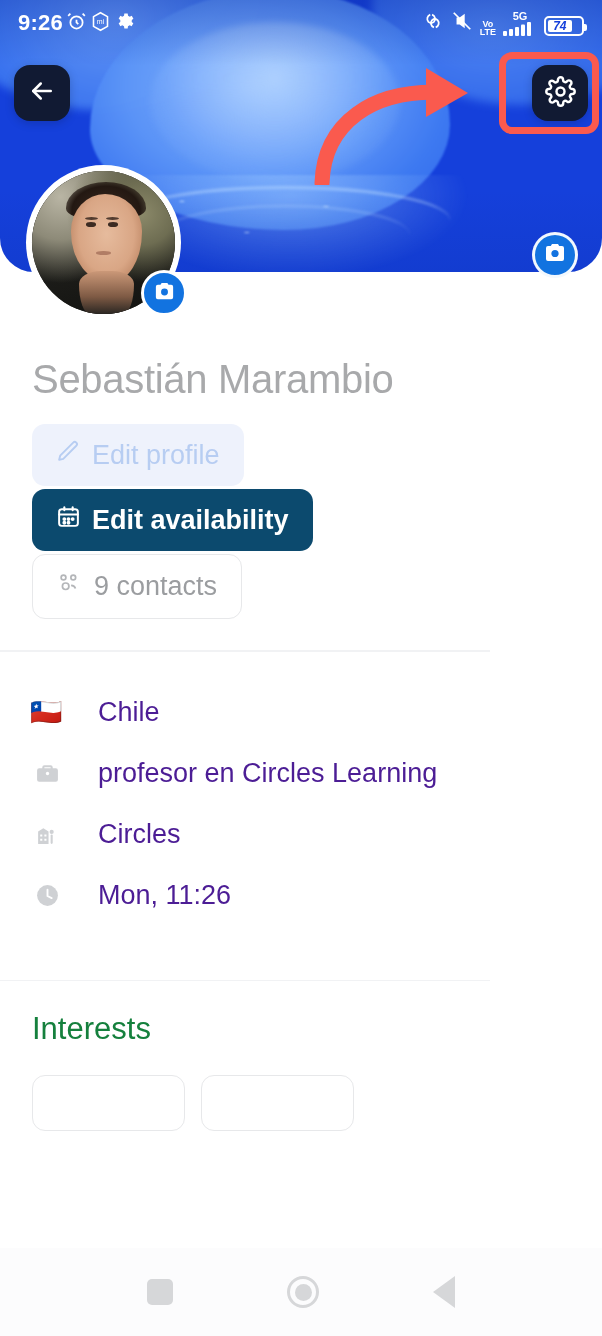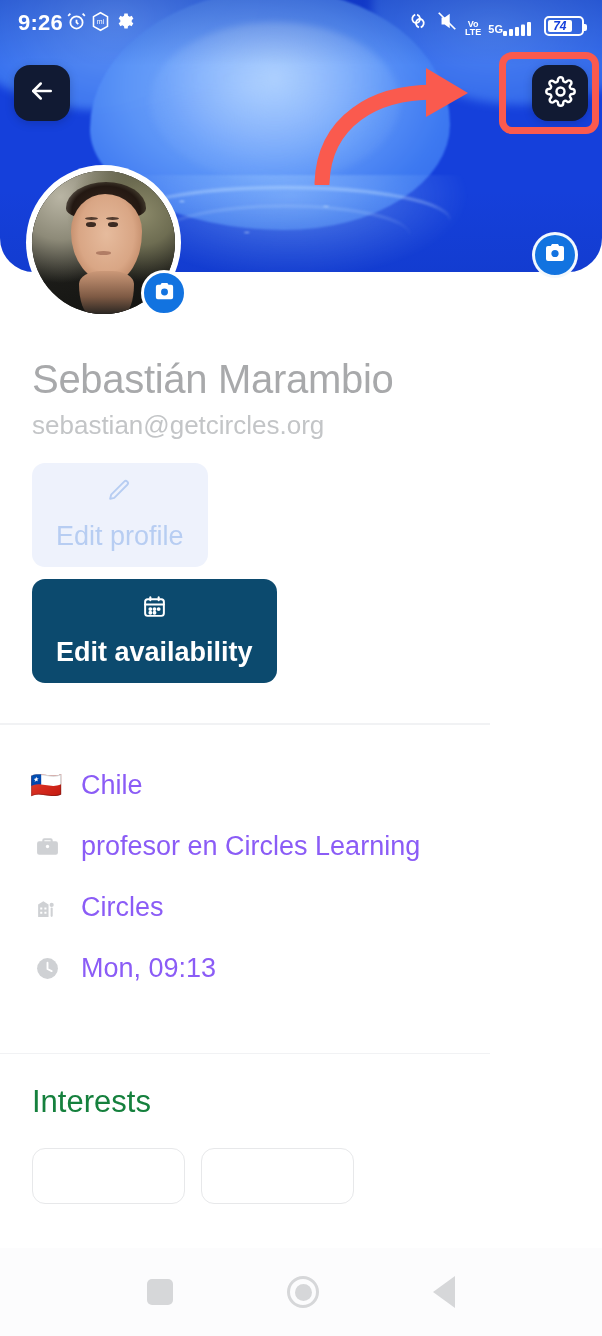--- a/index.html
+++ b/index.html
@@ -143,35 +143,35 @@
   }
 
   
   .content { position:absolute; top:272px; left:0; width:490px; }
   .name { margin:85px 0 0 32px; font-size:40px; color:#a8a9ab; font-weight:400; letter-spacing:-.3px; }
   .email { margin:8px 0 0 32px; font-size:26px; color:#c3c5c7; }
 
   .btn-row { margin-left:32px; margin-top:22px; }
   .pill {
     display:inline-flex; align-items:center; gap:11px; border-radius:13px;
-    font-size:27px; padding:15px 24px; margin-bottom:12px; width:auto;flex-direction:column;
+    font-size:27px; padding:15px 24px; margin-bottom:3px; width:auto;
   }
   .pill-edit { background:#eef2fc; color:#b7cdf2; }
   .pill-avail { background:#0c4a6e; color:#ffffff; font-weight:700; }
   .pill-contacts { background:#fff; color:#9b9da0; border:1.5px solid #e7e8ea; }
   .pill-wrap { display:block; }
 
   .bio { margin:22px 32px 0 32px; font-size:27px; line-height:42px; color:#d3d4d6; }
 
   .divider { height:1.5px; background:#f1f2f4; margin-top:28px; }
 
   .info-list { padding:30px 32px 26px 32px; }
   .info-row { display:flex; align-items:center; gap:19px; height:61px; }
   .info-ico { width:30px; display:flex; justify-content:center; align-items:center; }
-  .info-txt { font-size:27px; color:#8b5cf6; }
+  .info-txt { font-size:27px; color:#4c1d95;margin-left:17px; }
   .flag-emoji { font-size:26px; }
 
   .interests { padding: 30px 32px 0 32px; }
   .interests-title { font-size:31px; color:#15803d; }
   .chips { display:flex; gap:16px; margin-top:28px; }
   .chip { width:153px; height:56px; border:1.5px solid #e7e8ea; border-radius:13px; background:#fff; }
 
   
   .androidnav {
     position:absolute; bottom:0; left:0; width:602px; height:88px; background:#fcfcfd;
@@ -233,21 +233,21 @@
       <span class="sb-ico">
         <svg width="22" height="22" viewBox="0 0 24 24" fill="none" stroke="#fff" stroke-width="1.9">
           <path d="M7 9v6h3l4 3V6l-4 3H7z" fill="#fff"></path>
           <path d="M3 3l18 18" stroke="#fff"></path>
         </svg>
       </span>
       <span>
         <div class="sb-volte">Vo</div>
           <div class="sb-volte">LTE</div>
       </span>
-      <span style="display:flex;flex-direction:row;align-items:center;">
+      <span style="display:flex;flex-direction:column;align-items:center;">
         <div class="sb-5g">5G</div>
         <svg width="34" height="15" viewBox="0 0 34 15" fill="#fff">
           <rect x="0" y="10" width="4" height="5" rx="1"></rect>
           <rect x="6" y="8" width="4" height="7" rx="1"></rect>
           <rect x="12" y="6" width="4" height="9" rx="1"></rect>
           <rect x="18" y="3.5" width="4" height="11.5" rx="1"></rect>
           <rect x="24" y="1" width="4" height="14" rx="1"></rect>
         </svg>
       </span>
       <span class="batt">
@@ -310,21 +310,20 @@
           <path d="M9 3l-1.2 2H5a2 2 0 00-2 2v11a2 2 0 002 2h14a2 2 0 002-2V7a2 2 0 00-2-2h-2.8L15 3H9z"></path>
           <circle cx="12" cy="12.5" r="3.6" fill="#1273e0"></circle>
         </svg>
       </span>
     </div>
   </div>
 
   <div class="content">
 
     <div class="name">Sebastián Marambio</div>
-    <div class="email">sebastian@getcircles.org</div>
 
     <div class="btn-row">
       <div class="pill-wrap">
         <div class="pill pill-edit">
           <span>
             <svg width="25" height="25" viewBox="0 0 24 24" fill="none" stroke="#b7cdf2" stroke-width="1.8" stroke-linecap="round" stroke-linejoin="round">
               <path d="M16.5 3.5a2.1 2.1 0 013 3L7 19l-4 1 1-4 12.5-12.5z"></path>
             </svg>
           </span>
           <span>Edit profile</span>
@@ -341,20 +340,33 @@
               <circle cx="8" cy="14.5" r=".9" fill="#fff"></circle>
                 <circle cx="12" cy="14.5" r=".9" fill="#fff"></circle>
                 <circle cx="16" cy="14.5" r=".9" fill="#fff"></circle>
               <circle cx="8" cy="18" r=".9" fill="#fff"></circle>
                 <circle cx="12" cy="18" r=".9" fill="#fff"></circle>
             </svg>
           </span>
           <span>Edit availability</span>
         </div>
       </div>
+      <div class="pill-wrap">
+        <div class="pill pill-contacts">
+          <span>
+            <svg width="26" height="26" viewBox="0 0 24 24" fill="none" stroke="#b4b6b9" stroke-width="1.6">
+              <circle cx="8" cy="15" r="3"></circle>
+                <circle cx="6" cy="7" r="2.2"></circle>
+                <circle cx="15" cy="7" r="2.2"></circle>
+              <path d="M13 14.2c2.2.2 3.6 1.3 4 2.8"></path>
+            </svg>
+          </span>
+          <span>9 contacts</span>
+        </div>
+      </div>
     </div>
 
 
     <div class="divider"></div>
 
     <div class="info-list">
       <div class="info-row">
         <span class="info-ico">
           <span class="flag-emoji">🇨🇱</span>
         </span>
@@ -379,21 +391,21 @@
         </span>
         <span class="info-txt">Circles</span>
       </div>
       <div class="info-row">
         <span class="info-ico">
           <svg width="25" height="25" viewBox="0 0 24 24" fill="#cfd1d4">
             <circle cx="12" cy="12" r="10"></circle>
             <path d="M12 6.5v6l4 2" stroke="#fff" stroke-width="1.8" fill="none" stroke-linecap="round"></path>
           </svg>
         </span>
-        <span class="info-txt">Mon, 09:13</span>
+        <span class="info-txt">Mon, 11:26</span>
       </div>
     </div>
 
     <div class="divider"></div>
 
     <div class="interests">
       <div class="interests-title">Interests</div>
       <div class="chips">
         <div class="chip"></div>
         <div class="chip"></div>

